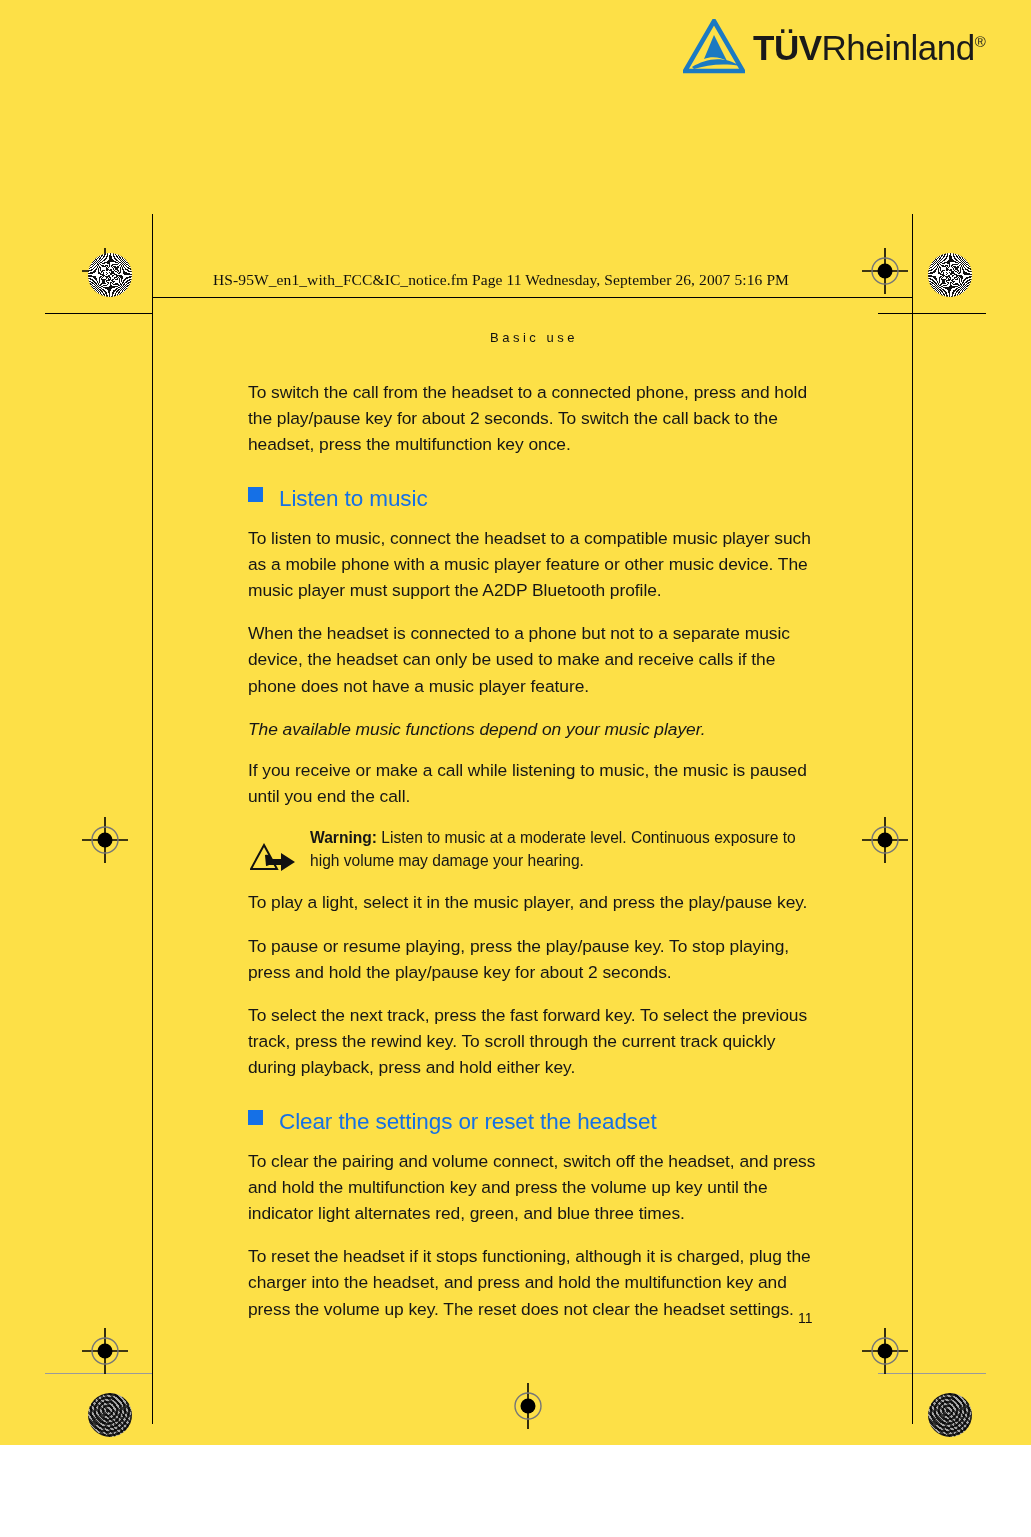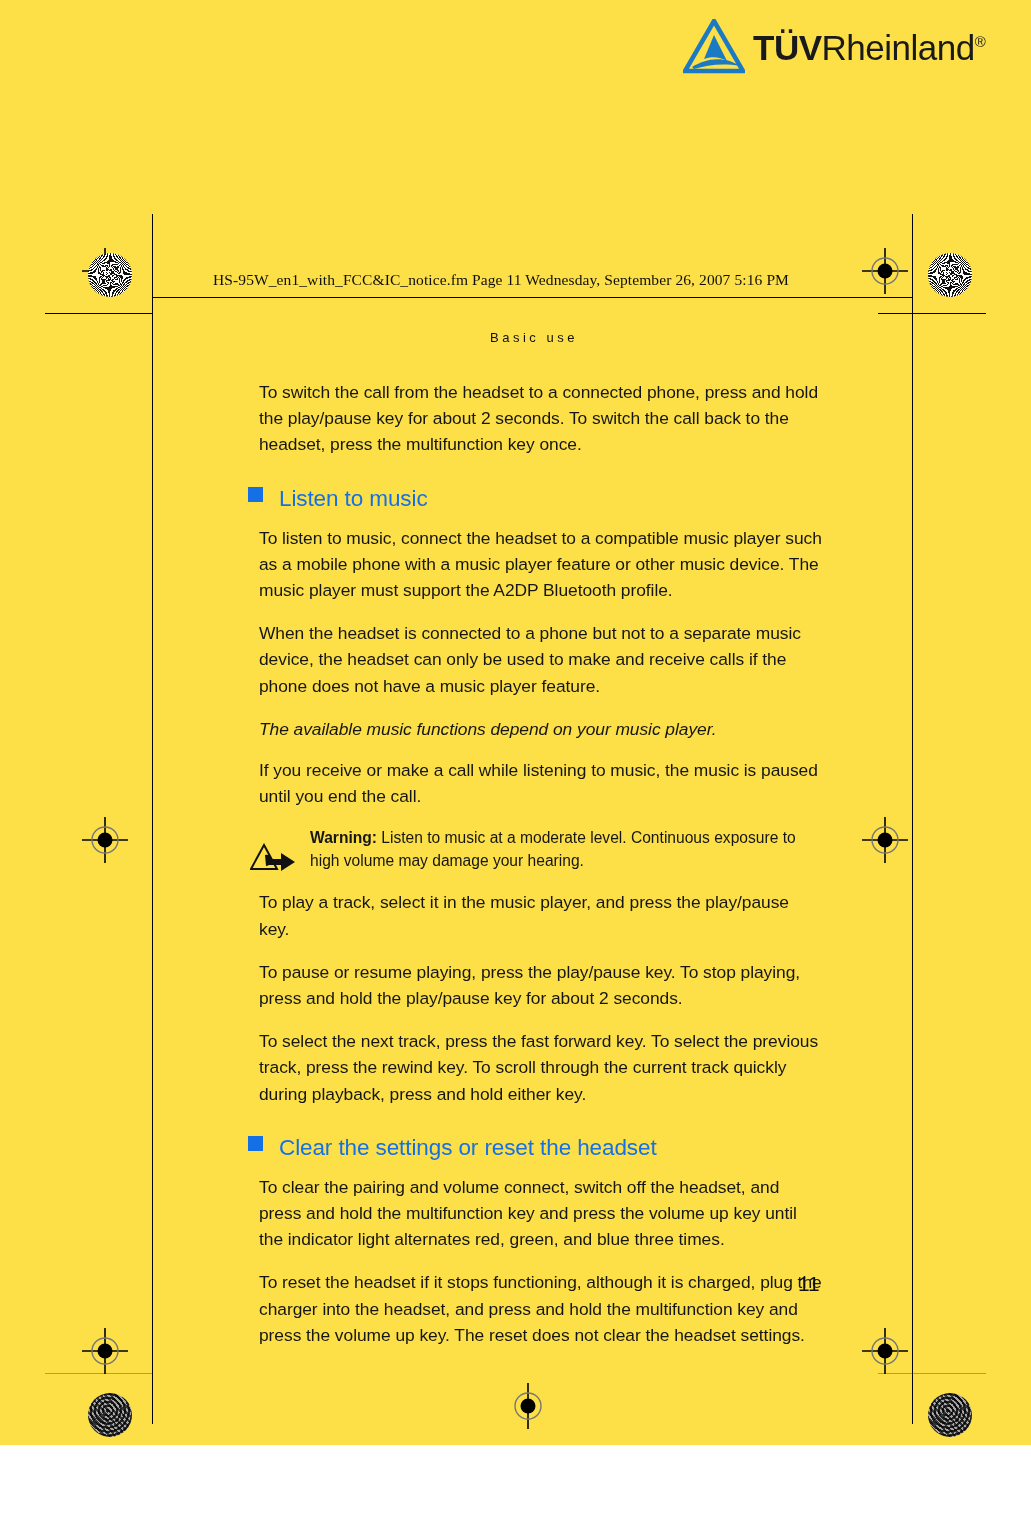--- a/index.html
+++ b/index.html
@@ -115,21 +115,21 @@
     color: #0f0f0f;
     white-space: nowrap;
     letter-spacing: 0.1px;
     margin-left: 48px;
   }
 
   p.body {
     font-size: 17.4px;
     line-height: 26.2px;
     color: #161616;
-    margin: 0 0 17px 11px;
+    margin: 0 0 17px 0;
     letter-spacing: -0.05px;
   }
   p.body.tight { margin-bottom: 15px; font-style: italic; }
 
   h2.section {
     display: flex;
     align-items: flex-start;
     font-size: 22.5px;
     font-weight: normal;
     color: #1570e6;
@@ -162,22 +162,22 @@
   .note-text {
     font-size: 15.6px;
     line-height: 23px;
     color: #161616;
   }
   .note-text .lead { font-weight: bold; }
 
   #page-number {
     position: absolute;
     left: 798px;
-    top: 1272px;
-    font-size: 21px;
+    top: 1310px;
+    font-size: 14px;
     color: #111;
   }
 </style>
 </head>
 <body>
 
 <div id="page">
 
   <div id="tuv-logo">
     <svg id="tuv-mark" viewBox="0 0 62 56">
@@ -266,21 +266,21 @@
 
     <div class="note">
       <svg class="note-icon" viewBox="0 0 50 30">
         <path d="M14 3 L27 27 L1 27 Z" fill="none" stroke="#111" stroke-width="2"></path>
         <path d="M17 11 L17 17 L31 17 L31 11 L45 20 L31 29 L31 23 L17 23 Z" fill="#111"></path>
         <path d="M15 13 C18 12 20 13 21 16 C22 20 20 24 16 24 Z" fill="#111"></path>
       </svg>
       <div class="note-text"><span class="lead">Warning:</span><span> Listen to music at a moderate level. Continuous exposure to high volume may damage your hearing.</span></div>
     </div>
 
-    <p class="body">To play a track, select it in the music player, and press the play/pause key.</p>
+    <p class="body">To play a light, select it in the music player, and press the play/pause key.</p>
     <p class="body">To pause or resume playing, press the play/pause key. To stop playing, press and hold the play/pause key for about 2 seconds.</p>
     <p class="body">To select the next track, press the fast forward key. To select the previous track, press the rewind key. To scroll through the current track quickly during playback, press and hold either key.</p>
 
     <h2 class="section">
       <span class="bullet"></span>
       <span>Clear the settings or reset the headset</span>
     </h2>
 
     <p class="body">To clear the pairing and volume connect, switch off the headset, and press and hold the multifunction key and press the volume up key until the indicator light alternates red, green, and blue three times.</p>
     <p class="body">To reset the headset if it stops functioning, although it is charged, plug the charger into the headset, and press and hold the multifunction key and press the volume up key. The reset does not clear the headset settings.</p>

